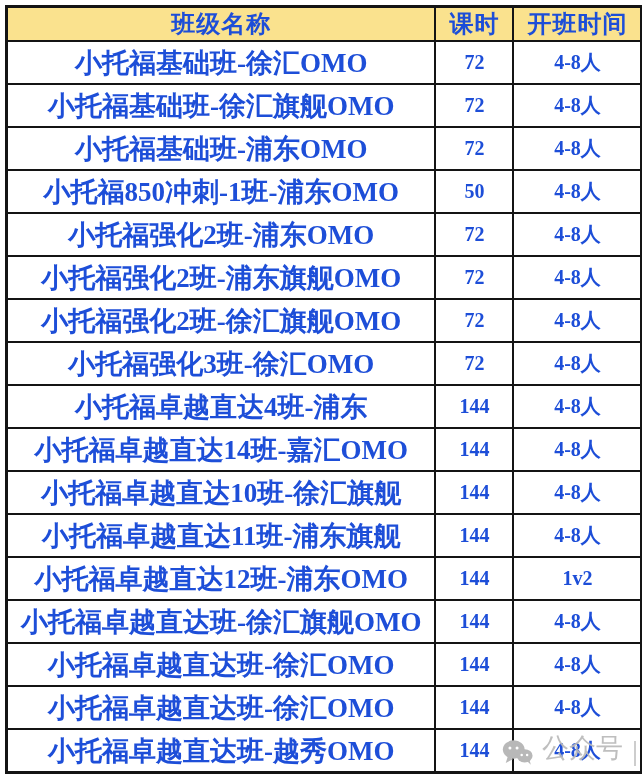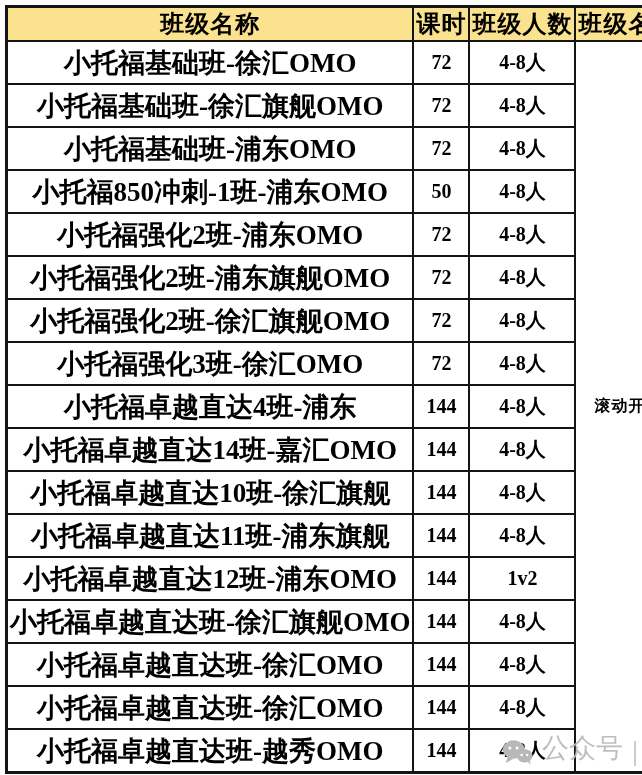--- a/index.html
+++ b/index.html
@@ -22,22 +22,22 @@
   table.class-table {
     border-collapse: collapse;
     border: 3px solid #141414;
     table-layout: fixed;
   }
   .class-table th,
   .class-table td {
     border: 2px solid #141414;
     text-align: center;
     vertical-align: middle;
-    padding: 0 2px;
-    color: #000000;
+    padding: 0 13px;
+    color: #1d4ed8;
     overflow: hidden;
     white-space: nowrap;
   }
   .class-table th {
     background: #FAE28E;
     font-size: 24px;
     font-weight: bold;
     height: 31px;
     letter-spacing: 1px;
   }
@@ -88,21 +88,21 @@
     <colgroup>
       <col class="col-name">
       <col class="col-hours">
       <col class="col-size">
       <col class="col-time">
     </colgroup>
     <thead>
       <tr>
         <th>班级名称</th>
         <th>课时</th>
-        <th>班级人数</th>
+        <th>开班时间</th>
         <th>班级名称</th>
       </tr>
     </thead>
     <tbody>
   <tr>
     <td class="name-cell">小托福基础班-徐汇OMO</td>
     <td class="hours-cell">72</td>
     <td class="size-cell">4-8人</td>
   <td rowspan="17" class="merged-cell">滚动开班</td>
         </tr>

